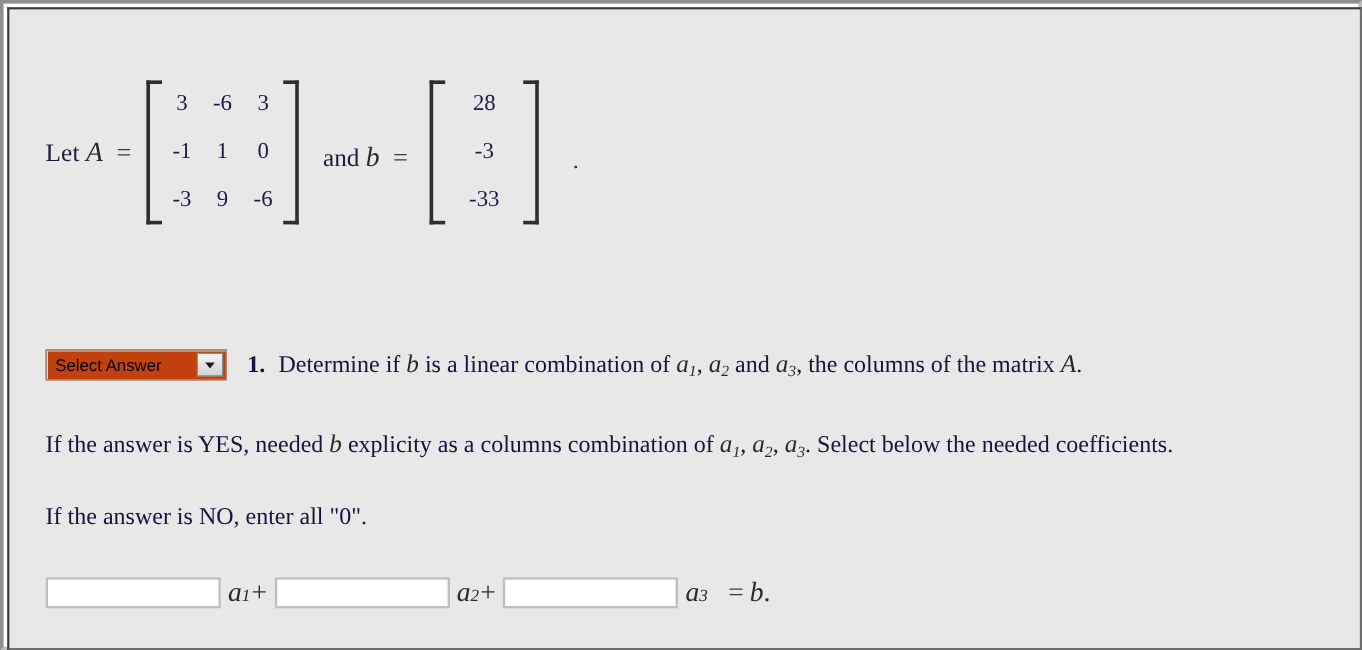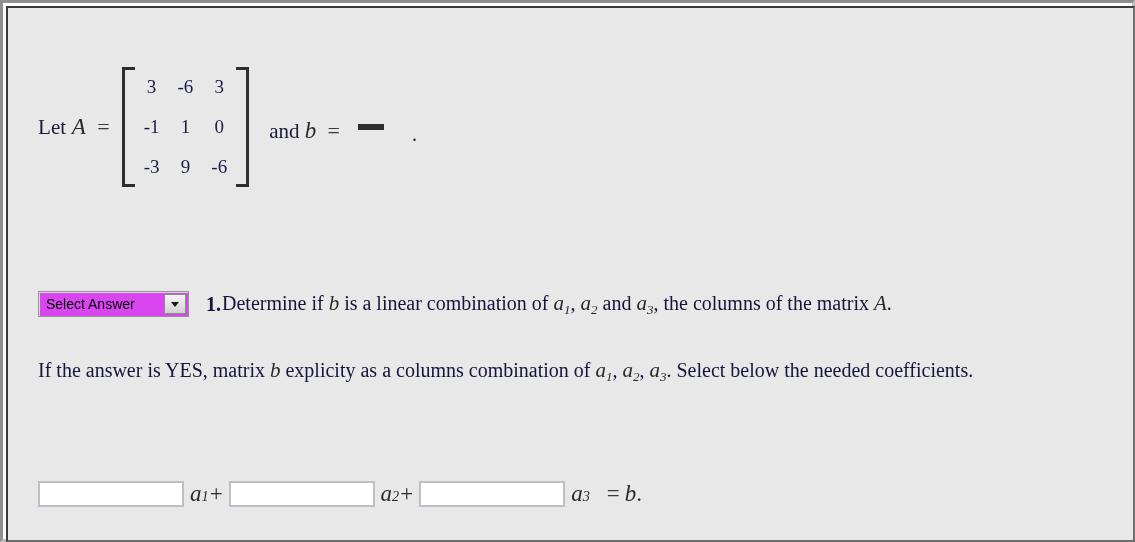--- a/index.html
+++ b/index.html
@@ -123,21 +123,21 @@
     left: 30px;
     top: 283px;
     display: flex;
     align-items: center;
     white-space: nowrap;
   }
   .select-wrap {
     display: inline-flex;
     align-items: stretch;
     height: 26px;
-    background: #d946ef;
+    background: #c2410c;
     border: 1px solid #949494;
     box-sizing: border-box;
     box-shadow: inset 1px 1px 0 #d8d8d8;
   }
   .select-label {
     font-family: "Liberation Sans", "DejaVu Sans", sans-serif;
     font-size: 14px;
     color: #000000;
     padding: 0 6px 0 7px;
     display: flex;
@@ -164,21 +164,21 @@
   .q-num {
     font-family: "Liberation Serif", "DejaVu Serif", serif;
     font-weight: bold;
     font-size: 20px;
     color: #14143c;
     margin-left: 17px;
   }
   .q-text {
     font-size: 20px;
     color: #14143c;
-    margin-left: 1px;
+    margin-left: 11px;
   }
 
   
   .para {
     position: absolute;
     left: 30px;
     font-size: 20px;
     color: #14143c;
     white-space: nowrap;
   }
@@ -285,20 +285,33 @@
         </span>
 
         <span class="and-b">
           <span>and</span>
           <span class="mathvar">b</span>
           <span class="eqsign">=</span>
         </span>
 
         <span class="bracketed">
           <span class="bracket left"></span>
+          <table class="mat vec">
+            <tbody>
+                <tr>
+              <td>28</td>
+            </tr>
+            <tr>
+              <td>-3</td>
+            </tr>
+            <tr>
+              <td>-33</td>
+            </tr>
+          </tbody>
+            </table>
           <span class="bracket right"></span>
         </span>
 
         <span class="period">.</span>
       </div>
 
       <div class="q-line">
         <span class="select-wrap">
           <span class="select-label">Select Answer</span>
           <span class="select-arrow-btn">
@@ -313,28 +326,29 @@
           <span>is a linear combination of</span>
           <span class="iv"><span>a</span><sub>1</sub></span><span>,</span>
           <span class="iv"><span>a</span><sub>2</sub></span>
           <span>and</span>
           <span class="iv"><span>a</span><sub>3</sub></span><span>, the columns of the matrix</span>
           <span class="iv">A</span><span>.</span>
         </span>
       </div>
 
       <div class="para p1">
-        <span>If the answer is YES, matrix</span>
+        <span>If the answer is YES, needed</span>
         <span class="iv">b</span>
         <span>explicity as a columns combination of</span>
         <span class="iv"><span>a</span><sub>1</sub></span><span>,</span>
         <span class="iv"><span>a</span><sub>2</sub></span><span>,</span>
         <span class="iv"><span>a</span><sub>3</sub></span><span>. Select below the needed coefficients.</span>
       </div>
 
+      <div class="para p2">If the answer is NO, enter all "0".</div>
 
       <div class="ans-row">
         <input class="coef-input" type="text" placeholder="" style="">
         <span class="op">
           <span>a</span>
             <sub>1</sub>
             <span class="plus">+</span>
         </span>
 
         <input class="coef-input" type="text" placeholder="" style="">

